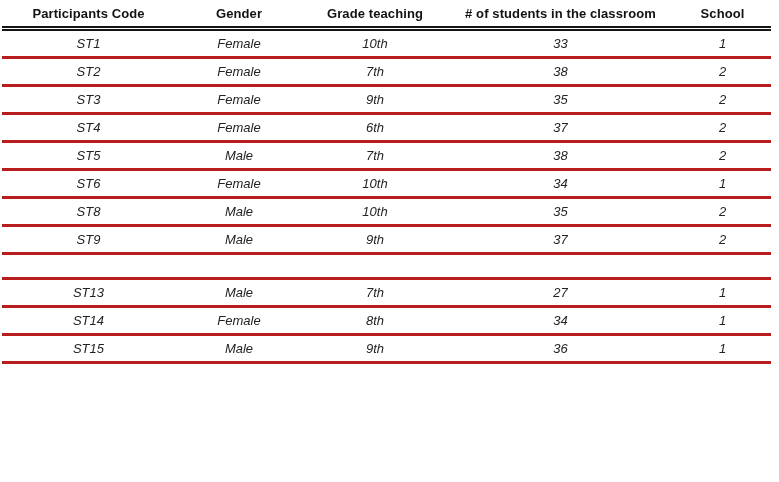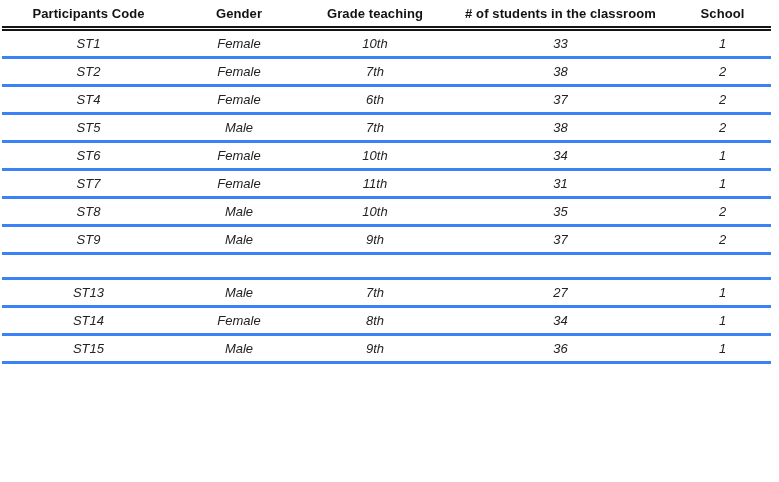--- a/index.html
+++ b/index.html
@@ -30,21 +30,21 @@
     color: #121212;
     text-align: center;
     vertical-align: middle;
     padding: 0;
     height: 26px;
     letter-spacing: 0.1px;
     white-space: nowrap;
     overflow: hidden;
   }
   tbody tr {
-    border-bottom: 3px solid #3b82f6;
+    border-bottom: 3px solid #b91c1c;
   }
   td {
     font-size: 13px;
     font-style: italic;
     color: #232323;
     text-align: center;
     vertical-align: middle;
     padding: 0;
     height: 25px;
     white-space: nowrap;
@@ -84,45 +84,45 @@
           <td>1</td>
         </tr>
         <tr>
           <td>ST2</td>
           <td>Female</td>
           <td>7th</td>
           <td>38</td>
           <td>2</td>
         </tr>
         <tr>
+          <td>ST3</td>
+          <td>Female</td>
+          <td>9th</td>
+          <td>35</td>
+          <td>2</td>
+        </tr>
+        <tr>
           <td>ST4</td>
           <td>Female</td>
           <td>6th</td>
           <td>37</td>
           <td>2</td>
         </tr>
         <tr>
           <td>ST5</td>
           <td>Male</td>
           <td>7th</td>
           <td>38</td>
           <td>2</td>
         </tr>
         <tr>
           <td>ST6</td>
           <td>Female</td>
           <td>10th</td>
           <td>34</td>
-          <td>1</td>
-        </tr>
-        <tr>
-          <td>ST7</td>
-          <td>Female</td>
-          <td>11th</td>
-          <td>31</td>
           <td>1</td>
         </tr>
         <tr>
           <td>ST8</td>
           <td>Male</td>
           <td>10th</td>
           <td>35</td>
           <td>2</td>
         </tr>
         <tr>

